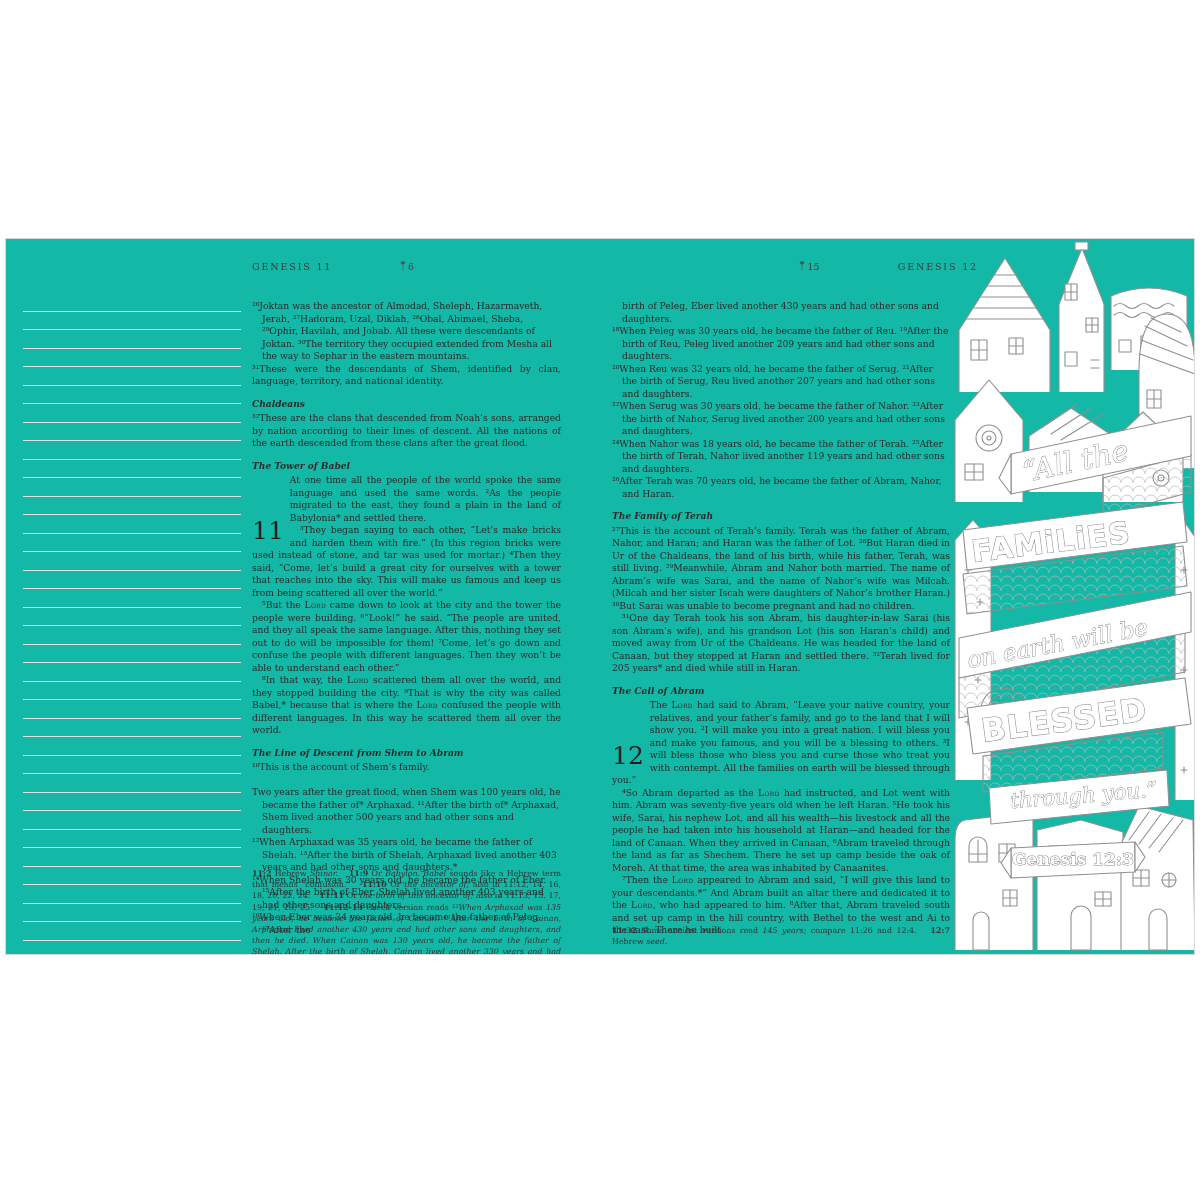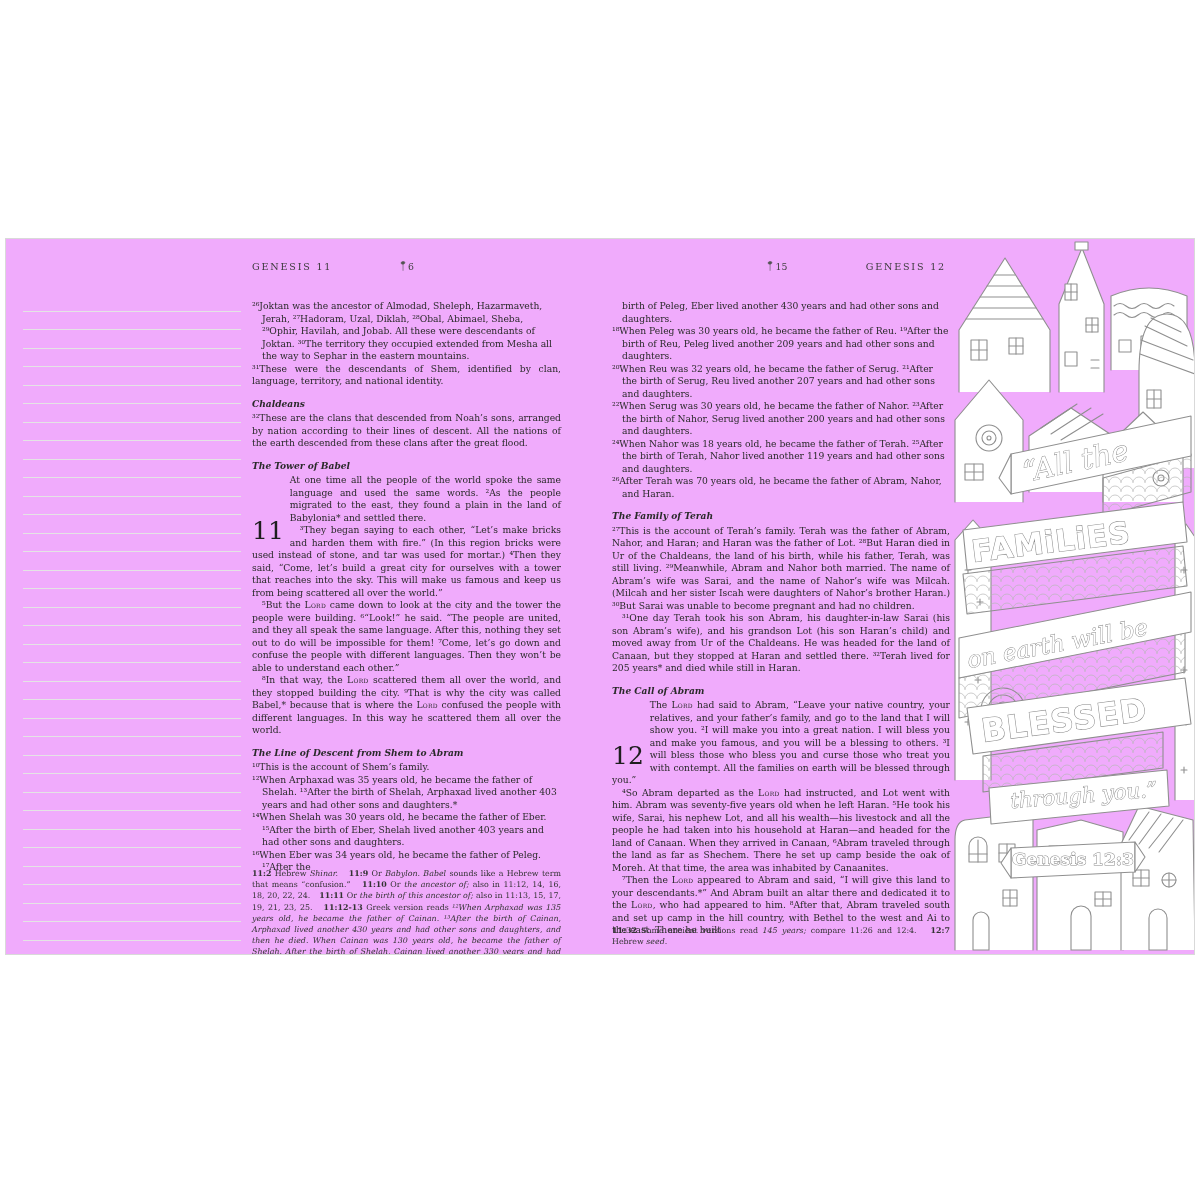--- a/index.html
+++ b/index.html
@@ -1,24 +1,24 @@
 <!DOCTYPE html>
 <html><head>
 <meta charset="utf-8">
 <style>
   html,body{margin:0;padding:0;background:#ffffff;}
   body{width:1200px;height:1200px;position:relative;font-family:"DejaVu Serif",serif;}
-  .spread{position:absolute;left:5px;top:238px;width:1188px;height:715px;background:#f0abfc;border:1px solid #d9d9d9;overflow:hidden;}
+  .spread{position:absolute;left:5px;top:238px;width:1188px;height:715px;background:#14b8a6;border:1px solid #d9d9d9;overflow:hidden;}
   
   .jlines{position:absolute;left:17px;top:54px;width:218px;}
   .jline{height:17.5px;border-bottom:1px solid #e4e4e4;}
   
   .hdr{position:absolute;top:22px;height:14px;font-size:9.8px;color:#3f3f3f;}
   .hdr-left{left:246px;width:309px;}
-  .hdr-right{left:602px;width:338px;}
+  .hdr-right{left:634px;width:338px;}
   .book{letter-spacing:1.8px;font-size:9.6px;color:#3a3a3a;}
   .bk-left{position:absolute;left:0;top:0;}
   .bk-right{position:absolute;right:0;top:0;}
   .pgnum{position:absolute;left:50%;transform:translateX(-50%);top:0;font-size:9.3px;color:#3f3f3f;white-space:nowrap;}
   .leaf{display:inline-block;vertical-align:-1px;margin-right:2px;}
   
   .col{position:absolute;top:61px;font-size:9.2px;line-height:12.5px;color:#2a2a2a;}
   .col-left{left:246px;width:309px;}
   .col-right{left:606px;width:338px;}
   .blk{margin:0;}
@@ -105,20 +105,21 @@
       <div class="blk plain">³¹These were the descendants of Shem, identified by clan, language, territory, and national identity.</div>
       <div class="blk heading">Chaldeans</div>
       <div class="blk plain">³²These are the clans that descended from Noah’s sons, arranged by nation according to their lines of descent. All the nations of the earth descended from these clans after the great flood.</div>
       <div class="blk heading">The Tower of Babel</div>
       <div class="blk chapter"><span class="chnum">11</span>At one time all the people of the world spoke the same language and used the same words. ²As the people migrated to the east, they found a plain in the land of Babylonia* and settled there.</div>
       <div class="blk indent">³They began saying to each other, “Let’s make bricks and harden them with fire.” (In this region bricks were used instead of stone, and tar was used for mortar.) ⁴Then they said, “Come, let’s build a great city for ourselves with a tower that reaches into the sky. This will make us famous and keep us from being scattered all over the world.”</div>
       <div class="blk indent">⁵But the <span class="sc">Lord</span> came down to look at the city and the tower the people were building. ⁶“Look!” he said. “The people are united, and they all speak the same language. After this, nothing they set out to do will be impossible for them! ⁷Come, let’s go down and confuse the people with different languages. Then they won’t be able to understand each other.”</div>
       <div class="blk indent">⁸In that way, the <span class="sc">Lord</span> scattered them all over the world, and they stopped building the city. ⁹That is why the city was called Babel,* because that is where the <span class="sc">Lord</span> confused the people with different languages. In this way he scattered them all over the world.</div>
       <div class="blk heading">The Line of Descent from Shem to Abram</div>
       <div class="blk plain">¹⁰This is the account of Shem’s family.</div>
+      <div class="blk hang gap">Two years after the great flood, when Shem was 100 years old, he became the father of* Arphaxad. ¹¹After the birth of* Arphaxad, Shem lived another 500 years and had other sons and daughters.</div>
       <div class="blk hang">¹²When Arphaxad was 35 years old, he became the father of Shelah. ¹³After the birth of Shelah, Arphaxad lived another 403 years and had other sons and daughters.*</div>
       <div class="blk hang">¹⁴When Shelah was 30 years old, he became the father of Eber. ¹⁵After the birth of Eber, Shelah lived another 403 years and had other sons and daughters.</div>
       <div class="blk hang">¹⁶When Eber was 34 years old, he became the father of Peleg. ¹⁷After the</div>
     </div>
   <div class="col col-right">
       <div class="blk cont">birth of Peleg, Eber lived another 430 years and had other sons and daughters.</div>
       <div class="blk hang">¹⁸When Peleg was 30 years old, he became the father of Reu. ¹⁹After the birth of Reu, Peleg lived another 209 years and had other sons and daughters.</div>
       <div class="blk hang">²⁰When Reu was 32 years old, he became the father of Serug. ²¹After the birth of Serug, Reu lived another 207 years and had other sons and daughters.</div>
       <div class="blk hang">²²When Serug was 30 years old, he became the father of Nahor. ²³After the birth of Nahor, Serug lived another 200 years and had other sons and daughters.</div>
       <div class="blk hang">²⁴When Nahor was 18 years old, he became the father of Terah. ²⁵After the birth of Terah, Nahor lived another 119 years and had other sons and daughters.</div>

